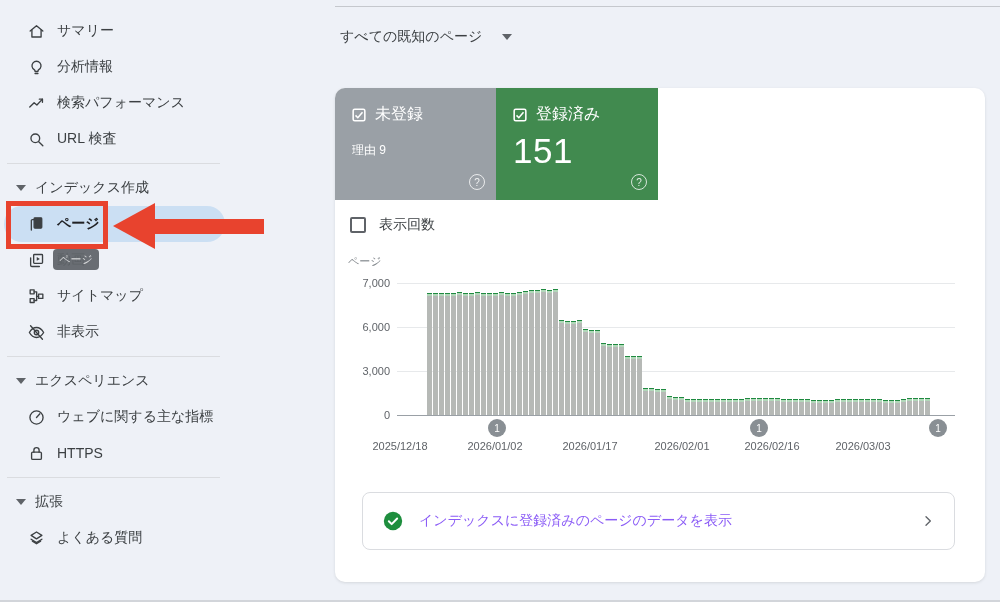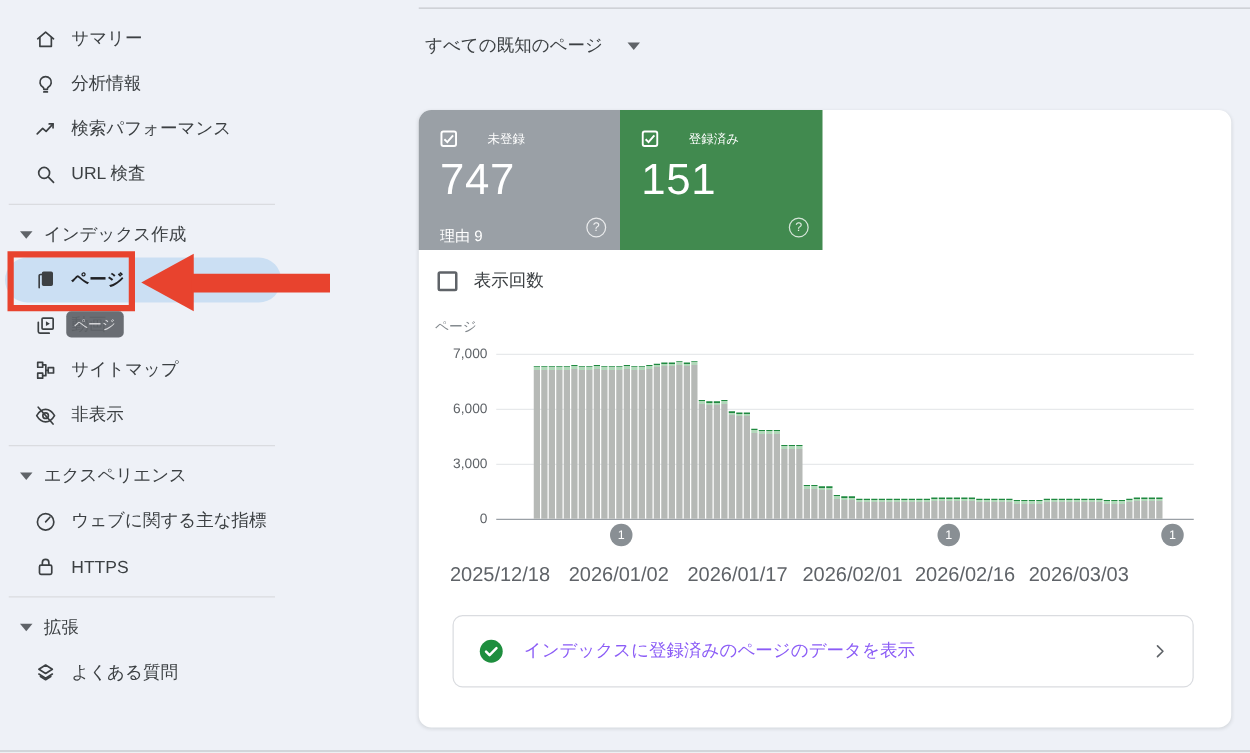--- a/index.html
+++ b/index.html
@@ -38,41 +38,41 @@
   .last-updated { position:absolute; right:15px; top:29px; font-size:13px; color:#5f6368; }
   .last-updated b { color:#202124; }
 
   .card { position:absolute; left:5px; top:88px; width:650px; height:494px; background:#fff; border-radius:10px;
       box-shadow:0 1px 3px rgba(60,64,67,.14); }
 
   .stats { position:absolute; left:0; top:0; display:flex; }
   .stat { position:relative; height:112px; color:#fff; padding:16px 0 0 17px; cursor:pointer; }
   .stat.gray { width:161px; background:#9aa0a6; border-top-left-radius:10px; }
   .stat.green { width:162px; background:#418a4f; }
-  .stat-top { display:flex; align-items:center; gap:24px; font-size:10px; }
+  .stat-top { display:flex; align-items:center; gap:9px; font-size:16px; }
   .stat-value { font-size:35px; font-weight:400; margin-top:6px; letter-spacing:.5px; }
   .stat-sub { font-size:12px; margin-top:17px; }
   .help { position:absolute; right:11px; bottom:10px; width:16px; height:16px; border:1.3px solid rgba(255,255,255,.78);
       border-radius:50%; font-size:10px; color:rgba(255,255,255,.85); display:flex; align-items:center; justify-content:center; cursor:pointer; }
 
   .impressions { position:absolute; left:15px; top:128px; display:flex; align-items:center; gap:13px; cursor:pointer; }
   .impressions .cb { width:16px; height:16px; border:2px solid #5f6368; border-radius:2px; background:#fff; }
   .impressions .lbl { font-size:14px; color:#3c4043; }
 
   
   .chart { position:absolute; left:0; top:160px; width:650px; height:250px; }
   .chart-ylabel { position:absolute; left:13px; top:6px; font-size:11px; color:#80868b; }
   .gridline { position:absolute; left:62px; width:558px; height:1px; background:#e7e9eb; }
   .gridline.zero { background:#9aa0a6; }
   .ytick { position:absolute; width:48px; text-align:right; left:7px; font-size:11px; color:#5f6368; }
   .bars { position:absolute; left:92px; top:35px; width:506px; height:132px; display:flex; align-items:flex-end; }
   .bar { width:5px; margin-right:1px; background:linear-gradient(to bottom,#1f8a40 0,#1f8a40 1px,#b2d8ba 1px,#b2d8ba 3px,#b6b9b6 3px); }
   .marker { position:absolute; top:171px; width:18px; height:18px; border-radius:50%; background:#898f94; color:#fff;
       font-size:10px; display:flex; align-items:center; justify-content:center; cursor:pointer; }
-  .xtick { position:absolute; top:204px; font-size:16px; color:#5f6368; transform:translateX(-50%); white-space:nowrap; }
+  .xtick { position:absolute; top:192px; font-size:11px; color:#5f6368; transform:translateX(-50%); white-space:nowrap; }
 
   
   .banner { position:absolute; left:27px; top:404px; width:593px; height:58px; border:1px solid #dadce0; border-radius:8px;
       display:flex; align-items:center; cursor:pointer; background:#fff; }
   .banner .check { width:20px; height:20px; margin-left:20px; }
   .banner .txt { margin-left:16px; font-size:14px; color:#8b5cf6; }
   .banner .chev { position:absolute; right:18px; width:16px; height:16px; }
 
   .bottom-strip { position:absolute; left:0; bottom:0; width:1000px; height:2px; background:#d2d5da; }
 </style>
@@ -223,21 +223,20 @@
 
       <div class="stats">
         <div class="stat gray">
           <div class="stat-top">
             <svg class="cbx" width="14" height="14" viewBox="0 0 18 18" fill="none">
               <rect x="1.5" y="1.5" width="15" height="15" rx="2" stroke="#fff" stroke-width="2"></rect>
               <path d="M4.5 9.5 7.5 12.5 13.5 5.5" stroke="#fff" stroke-width="2"></path>
             </svg>
             <span>未登録</span>
           </div>
-          <div class="stat-value">747</div>
           <div class="stat-sub">理由 9</div>
           <div class="help">?</div>
         </div>
         <div class="stat green">
           <div class="stat-top">
             <svg class="cbx" width="14" height="14" viewBox="0 0 18 18" fill="none">
               <rect x="1.5" y="1.5" width="15" height="15" rx="2" stroke="#fff" stroke-width="2"></rect>
               <path d="M4.5 9.5 7.5 12.5 13.5 5.5" stroke="#fff" stroke-width="2"></path>
             </svg>
             <span>登録済み</span>

